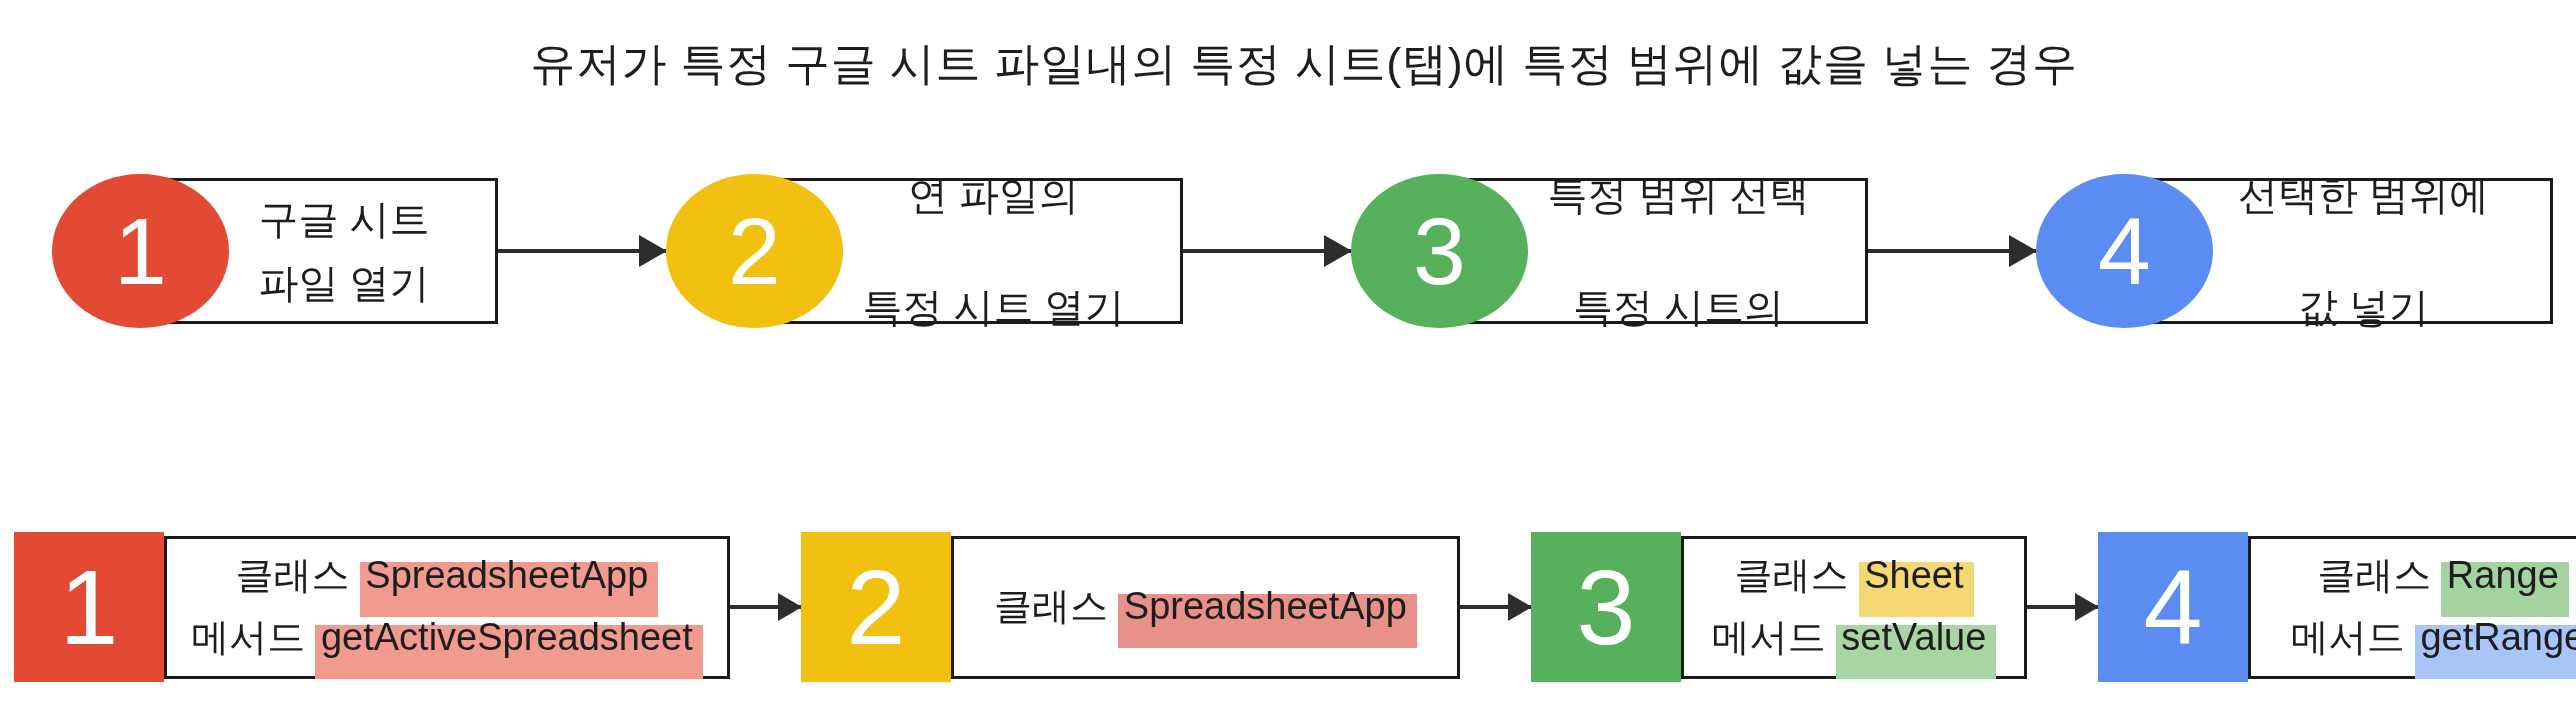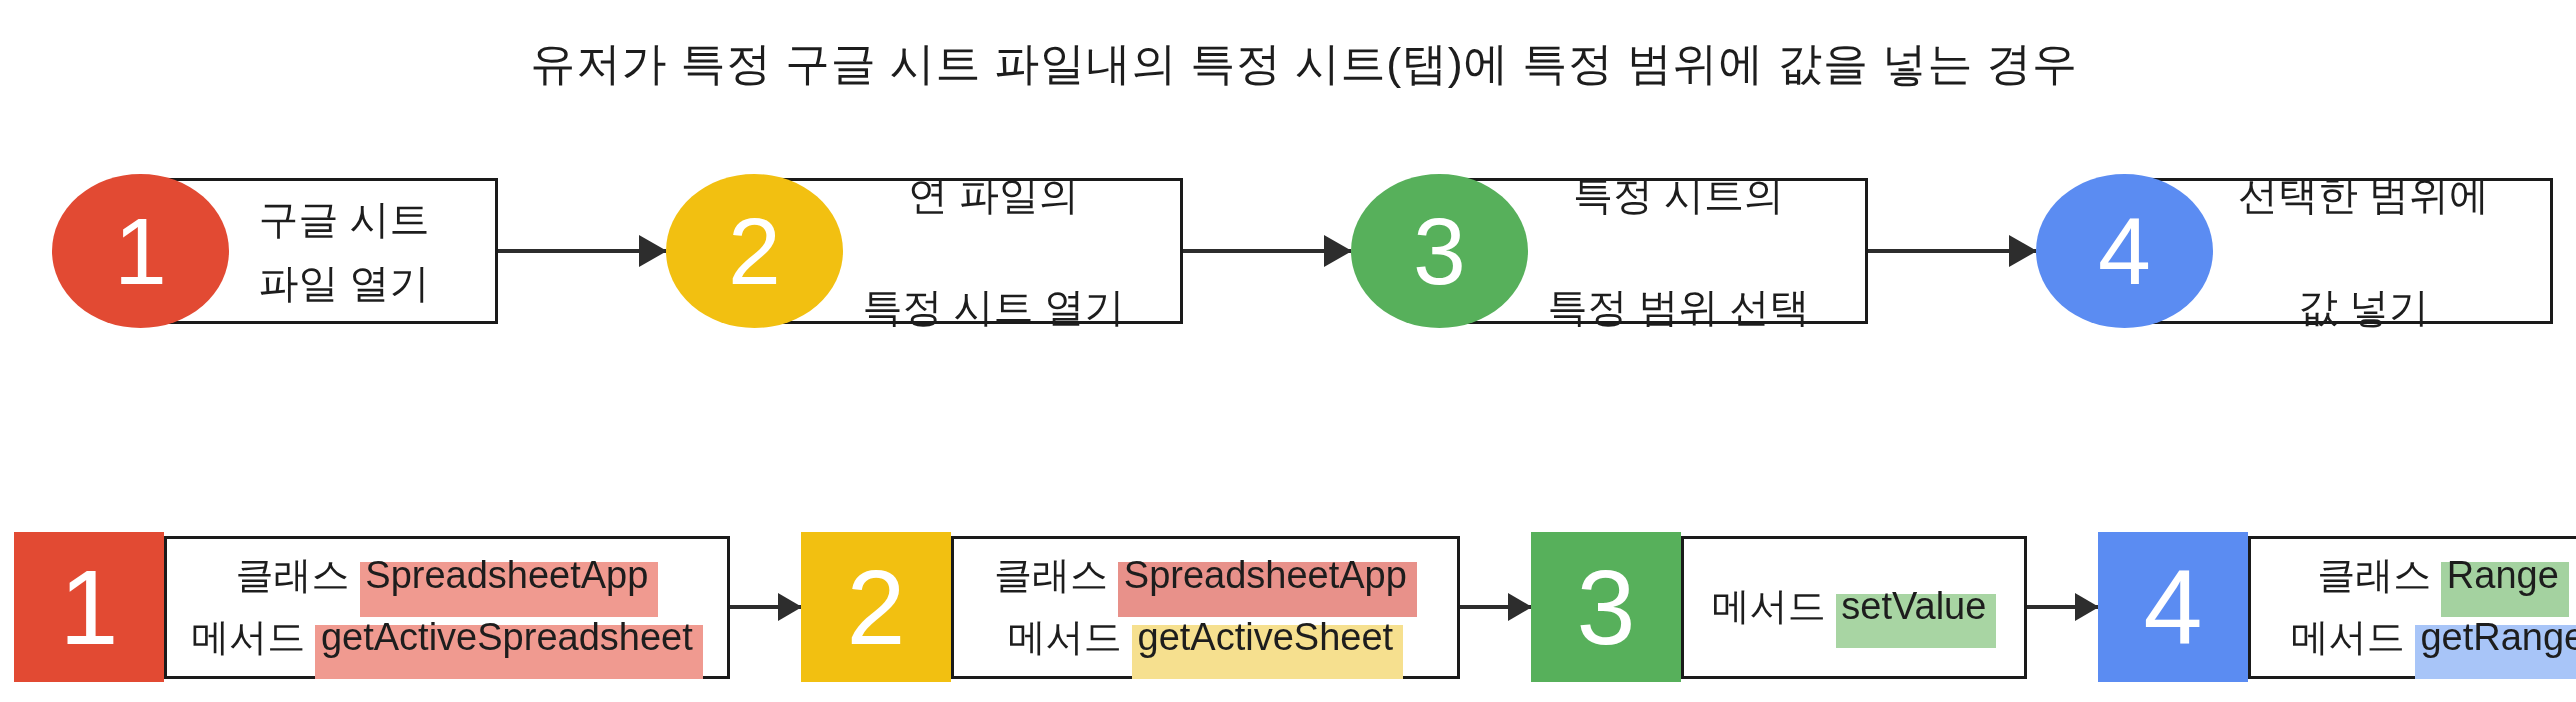--- a/index.html
+++ b/index.html
@@ -123,22 +123,22 @@
       </div>
     </div>
 
     <div class="arrow a-user"></div>
 
     <div class="ustep">
       <div class="circle" style="--c: #57B05B;">
         <span class="num">3</span>
       </div>
       <div class="ubox ub3">
+        <div>특정 범위 선택</div>
         <div>특정 시트의</div>
-        <div>특정 범위 선택</div>
       </div>
     </div>
 
     <div class="arrow a-user"></div>
 
     <div class="ustep">
       <div class="circle" style="--c: #5B8CF2;">
         <span class="num">4</span>
       </div>
       <div class="ubox ub4">
@@ -169,34 +169,34 @@
     <div class="arrow a-script"></div>
 
     <div class="sstep">
       <div class="square" style="--c: #F2C011;">
         <span class="num">2</span>
       </div>
       <div class="sbox sb2">
         <div class="sline">
           <span>클래스</span><span class="hl" style="--hc: #E8918A;">SpreadsheetApp</span>
         </div>
-        <div class="sline">
-          <span>메서드</span><span class="hl" style="--hc: #F6E08F;">getActiveSheet</span>
-        </div>
       </div>
     </div>
 
     <div class="arrow a-script"></div>
 
     <div class="sstep">
       <div class="square" style="--c: #57B05B;">
         <span class="num">3</span>
       </div>
       <div class="sbox sb3">
         <div class="sline">
+          <span>클래스</span><span class="hl" style="--hc: #F4D873;">Sheet</span>
+        </div>
+        <div class="sline">
           <span>메서드</span><span class="hl" style="--hc: #A8D5A3;">setValue</span>
         </div>
       </div>
     </div>
 
     <div class="arrow a-script"></div>
 
     <div class="sstep">
       <div class="square" style="--c: #5B8CF2;">
         <span class="num">4</span>

